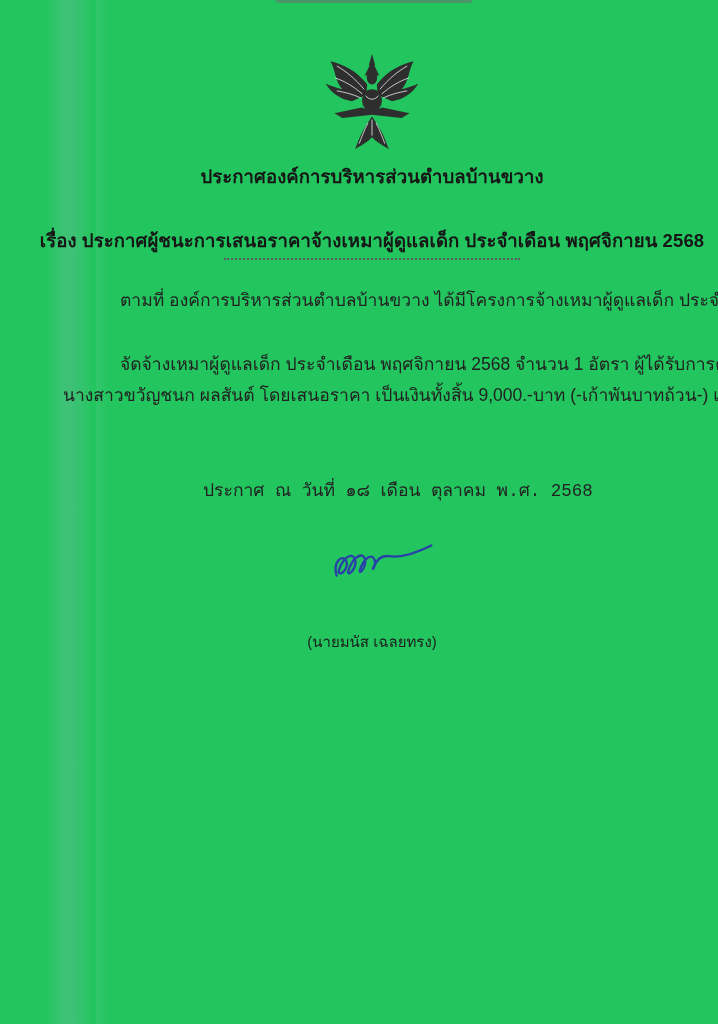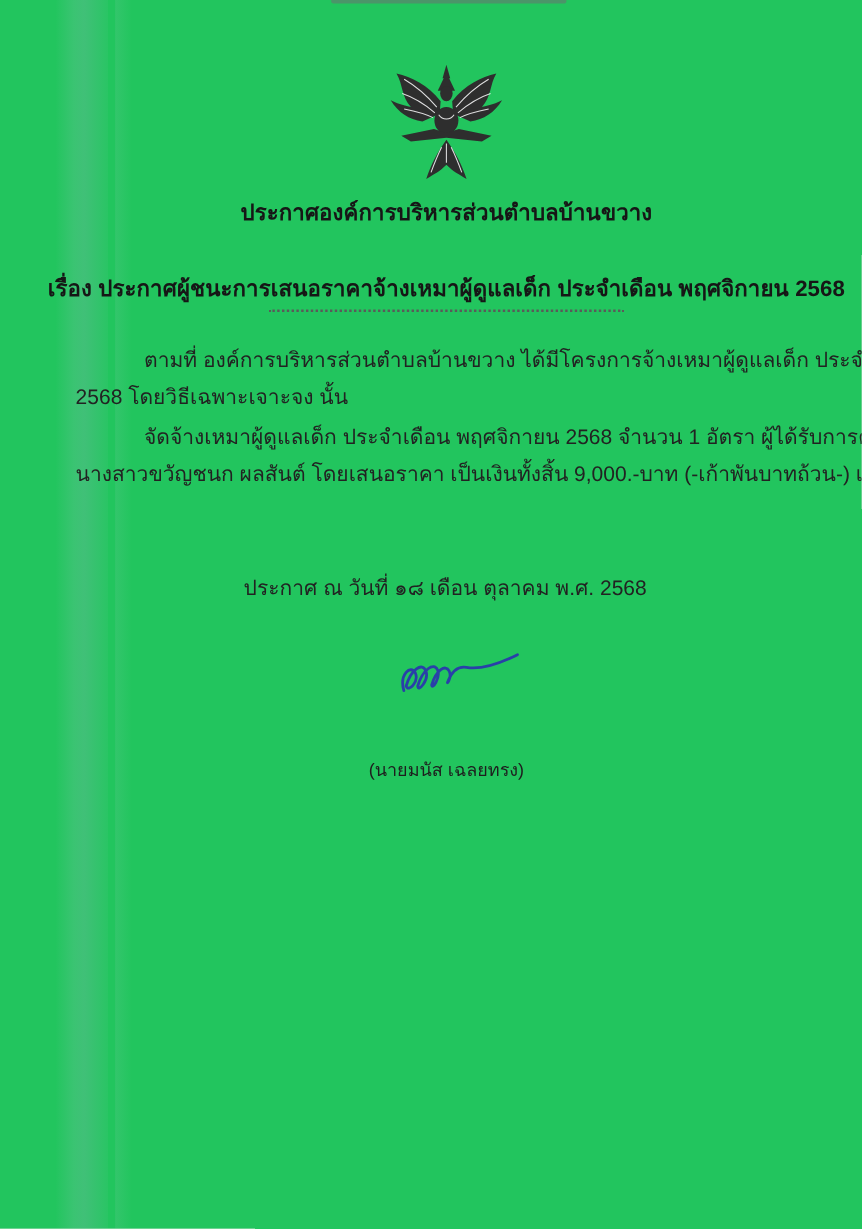--- a/index.html
+++ b/index.html
@@ -44,21 +44,21 @@
   .dashed-sep{
     position:absolute;top:258px;left:224px;width:296px;height:0;
     border-top:2px dotted #5a5a5a;
   }
   .bodytext{position:absolute;font-size:17.5px;color:#222;white-space:nowrap;}
   .p1l1{top:286px;left:120px;}
   .p1l2{top:317px;left:63px;}
   .p2l1{top:350px;left:120px;}
   .p2l2{top:381px;left:63px;}
   .p2l3{top:412px;left:63px;}
-  .dateline{top:476px;left:203px;}
+  .dateline{top:476px;left:203px;font-family:Liberation Mono, monospace;}
   .signature{
     position:absolute;top:533px;left:322px;width:118px;height:58px;
   }
   .sig-name{position:absolute;top:588px;left:0;width:100%;text-align:center;font-size:15px;white-space:nowrap;margin-top:42px;}
   .sig-pos{position:absolute;top:617px;left:0;width:100%;text-align:center;font-size:17.5px;white-space:nowrap;}
 </style>
 </head>
 <body>
 
 <div class="page">
@@ -103,21 +103,20 @@
 
         <path d="M52 52 C56 58 64 58 68 52"></path>
       </g>
     </svg>
 
     <div class="title t1">ประกาศองค์การบริหารส่วนตำบลบ้านขวาง</div>
     <div class="title t2">เรื่อง ประกาศผู้ชนะการเสนอราคาจ้างเหมาผู้ดูแลเด็ก ประจำเดือน พฤศจิกายน  2568</div>
     <div class="dashed-sep"></div>
 
     <div class="bodytext p1l1">ตามที่  องค์การบริหารส่วนตำบลบ้านขวาง ได้มีโครงการจ้างเหมาผู้ดูแลเด็ก ประจำเดือน พฤศจิกายน</div>
-    <div class="bodytext p1l2">2568 โดยวิธีเฉพาะเจาะจง  นั้น</div>
 
     <div class="bodytext p2l1">จัดจ้างเหมาผู้ดูแลเด็ก ประจำเดือน พฤศจิกายน  2568 จำนวน 1 อัตรา   ผู้ได้รับการคัดเลือก ได้แก่</div>
     <div class="bodytext p2l2">นางสาวขวัญชนก  ผลสันต์  โดยเสนอราคา เป็นเงินทั้งสิ้น 9,000.-บาท (-เก้าพันบาทถ้วน-)  เป็นค่าขนส่ง ค่าจด</div>
 
     <div class="bodytext dateline">ประกาศ ณ วันที่  ๑๘  เดือน ตุลาคม  พ.ศ. 2568</div>
 
     <svg class="signature" viewBox="0 0 120 60" aria-hidden="true">
       <path d="M14 44 C10 30 20 21 24 29 C27 36 18 46 16 40 C20 26 30 19 33 27 C36 35 26 46 26 40 C30 26 40 19 43 26 C46 33 38 44 38 39 C42 26 50 21 53 27 C56 33 50 40 52 36 C56 26 62 23 68 24 C80 26 96 21 112 13" stroke="#2940a8" stroke-width="2.4" fill="none" stroke-linecap="round" stroke-linejoin="round"></path>
     </svg>
 

